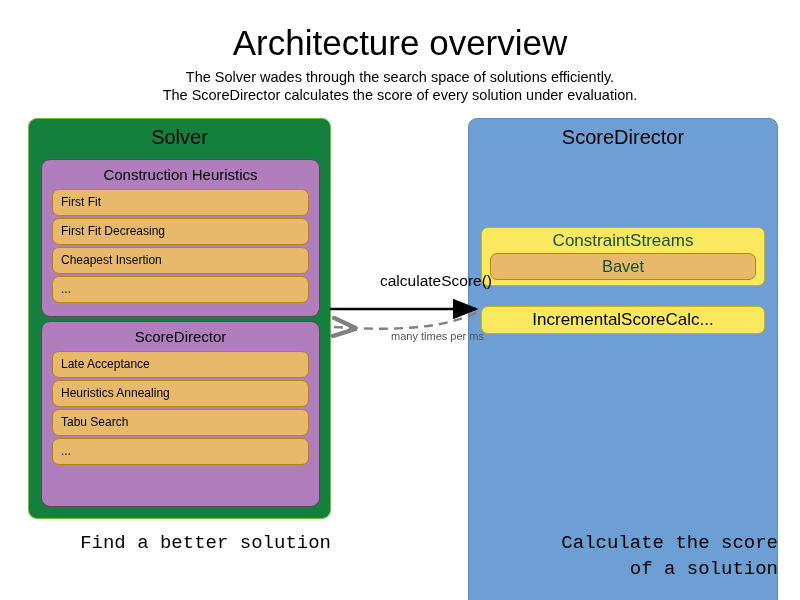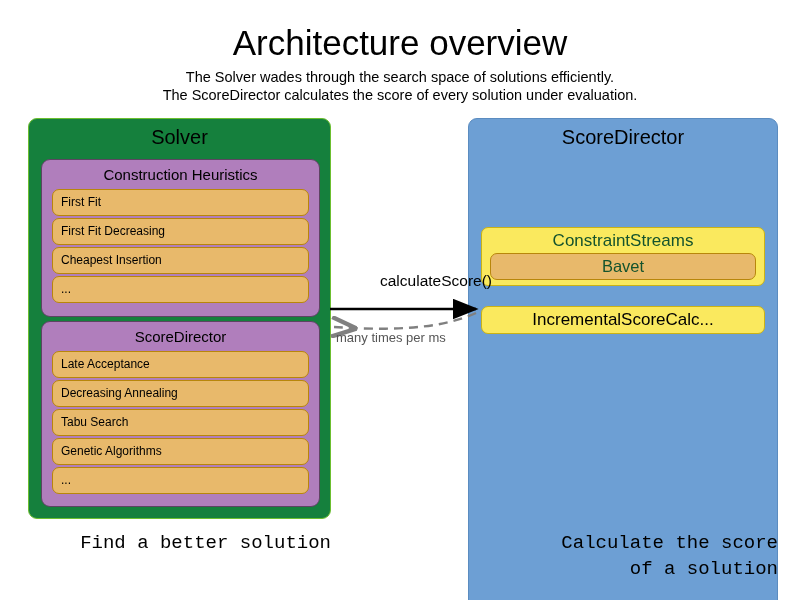--- a/index.html
+++ b/index.html
@@ -169,22 +169,22 @@
     text-align: center;
     font-size: 15.5px;
     color: #000;
     padding-left: 31px;
   }
   #label-many-times {
     position: absolute;
     left: 336px;
     top: 330px;
     width: 148px;
-    text-align: left;
-    font-size: 13px;
+    text-align: right;
+    font-size: 11px;
     color: #555555;
   }
 
   
   .caption {
     position: absolute;
     text-align: right;
     font-size: 19px;
     line-height: 26px;
     color: #000;
@@ -212,23 +212,22 @@
       <div class="item">First Fit Decreasing</div>
       <div class="item">Cheapest Insertion</div>
       <div class="item">...</div>
     </div>
   </div>
 
   <div class="subpanel" id="metaheuristics">
     <div class="subpanel-title">ScoreDirector</div>
     <div class="item-list">
       <div class="item">Late Acceptance</div>
-      <div class="item">Decreasing Annealing</div>
+      <div class="item">Heuristics Annealing</div>
       <div class="item">Tabu Search</div>
-      <div class="item">Genetic Algorithms</div>
       <div class="item">...</div>
     </div>
   </div>
 </div>
 
 <div class="panel" id="scoredirector-panel">
   <div class="panel-title">ScoreDirector</div>
   <div id="sd-list">
     <div class="sd-group">
       <div class="sd-group-title">ConstraintStreams</div>

